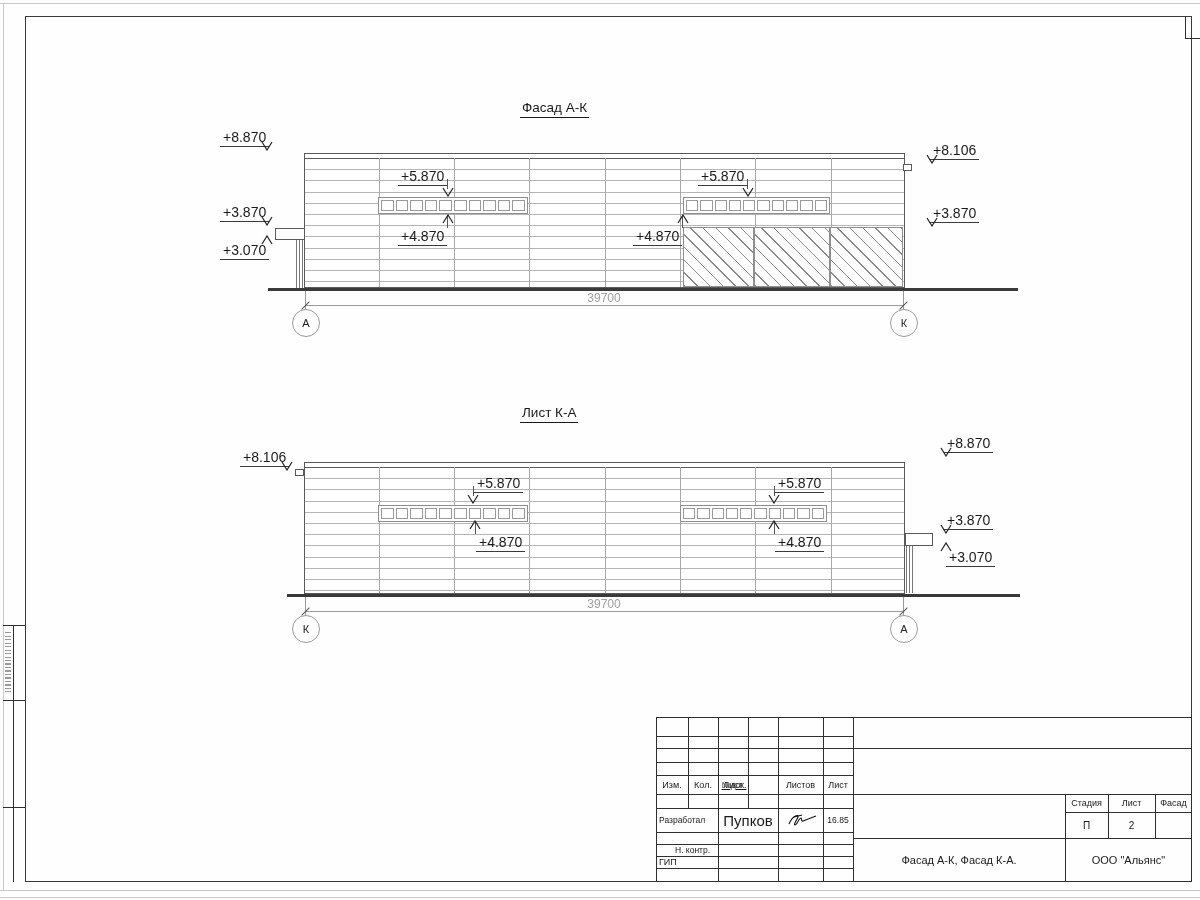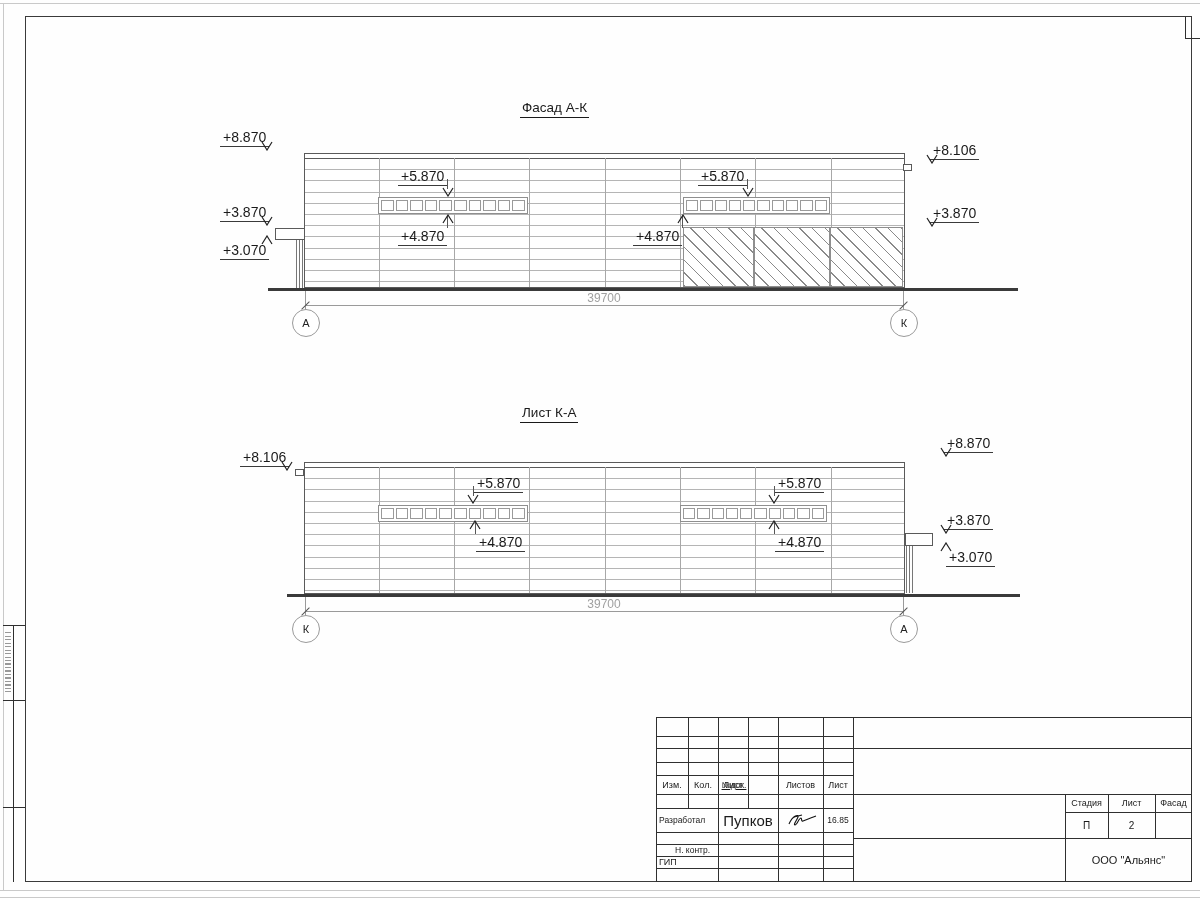--- a/index.html
+++ b/index.html
@@ -342,15 +342,16 @@
   <div class="tb-text tb-left" style="left:659px;top:844px;width:59px;height:12px;font-size:8.5px;margin-left:16px;">Н. контр.</div>
   <div class="tb-text tb-left" style="left:659px;top:856px;width:59px;height:12px;">ГИП</div>
 
   <div class="tb-text" style="left:1065px;top:794px;width:43px;height:18px;">Стадия</div>
   <div class="tb-text" style="left:1108px;top:794px;width:47px;height:18px;">Лист</div>
   <div class="tb-text" style="left:1155px;top:794px;width:37px;height:18px;">Фасад</div>
   <div class="tb-text" style="left:1065px;top:812px;width:43px;height:26px;font-size:10px;">П</div>
   <div class="tb-text" style="left:1108px;top:812px;width:47px;height:26px;font-size:10px;">2</div>
   <div class="tb-text" style="left:1155px;top:812px;width:37px;height:26px;font-size:10px;"></div>
 
+  <div class="tb-text" style="left:853px;top:838px;width:212px;height:44px;font-size:11px;">Фасад А-К, Фасад К-А.</div>
   <div class="tb-text" style="left:1065px;top:838px;width:127px;height:44px;font-size:11px;">ООО "Альянс"</div>
 
 </div>
 
 </body></html>

